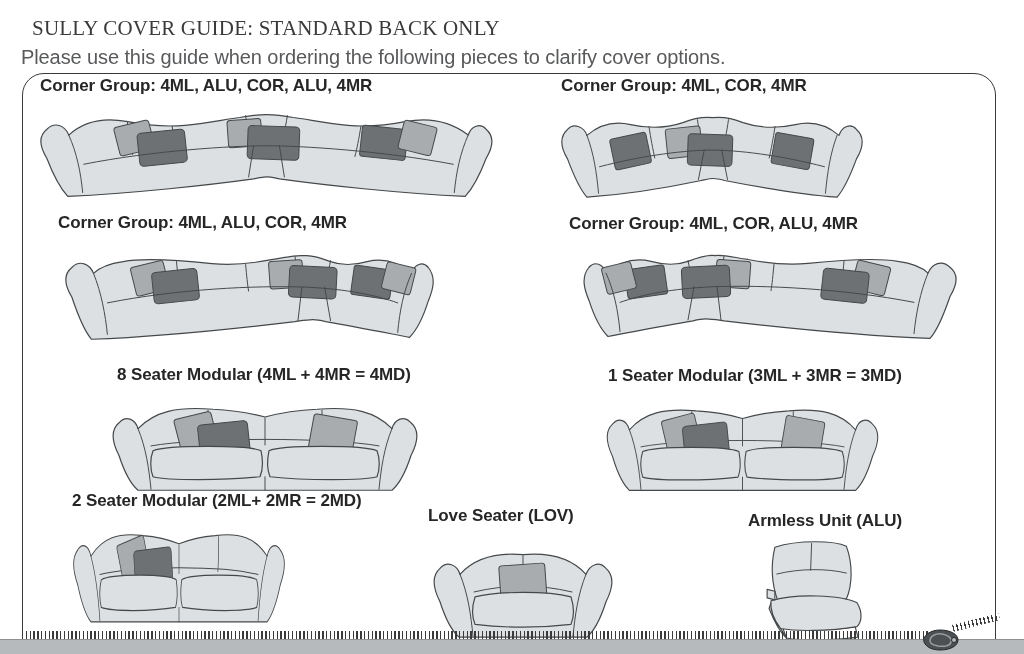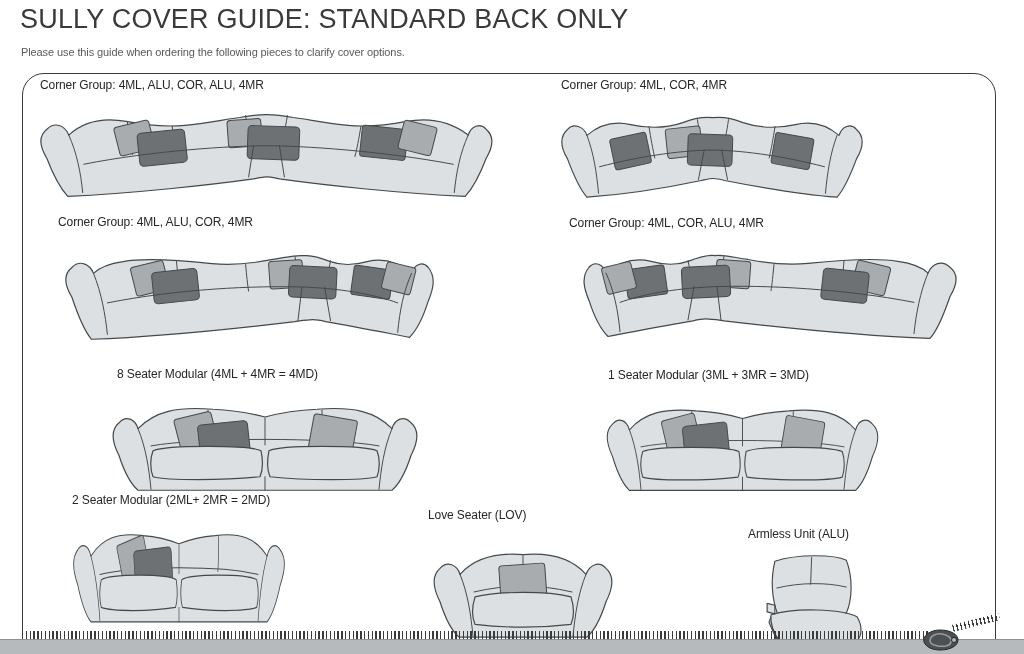--- a/index.html
+++ b/index.html
@@ -6,47 +6,47 @@
     --body:#dde0e2; --pillow-dark:#6e7173; --pillow-mid:#a8acaf;
     --outline:#45484a; --border:#3a3a3a; --tape:#b7babc;
     --title:#3a3a3a; --subtitle:#58595b;
   }
   html,body{margin:0;padding:0;}
   body{
     width:1024px;height:654px;position:relative;overflow:hidden;
     background:#ffffff;font-family:"Liberation Sans",sans-serif;
   }
   .page-title{
-    position:absolute;left:20px;top:4px;margin:0;
-    font-size:27px;font-weight:300;letter-spacing:.2px;color:var(--title);
+    position:absolute;left:20px;top:4px;margin:12px;
+    font-size:21px;font-weight:300;letter-spacing:.2px;color:var(--title);font-family:Liberation Serif, serif;
   }
   .page-subtitle{
     position:absolute;left:21px;top:46px;margin:0;
-    font-size:11px;font-weight:400;color:var(--subtitle);letter-spacing:-.1px;
+    font-size:20px;font-weight:400;color:var(--subtitle);letter-spacing:-.1px;
   }
   .guide-box{
     position:absolute;left:22px;top:73px;width:972px;height:610px;
     border:1.6px solid var(--border);border-radius:22px;background:transparent;
   }
   .fig{position:absolute;}
   .fig-label{
-    font-size:12px;font-weight:normal;color:#262626;letter-spacing:-.1px;
+    font-size:17px;font-weight:bold;color:#262626;letter-spacing:-.1px;
     line-height:13px;white-space:nowrap;
   }
   .art{position:absolute;display:block;}
   .art *{vector-effect:non-scaling-stroke;}
   #f1{left:40px;top:79px}  #f1 .art{left:-7px;top:21px;width:467px;height:112px}
   #f2{left:561px;top:79px} #f2 .art{left:-9px;top:23px;width:320px;height:103px}
   #f3{left:58px;top:216px} #f3 .art{left:0px;top:22px;width:395px;height:118px}
   #f4{left:569px;top:217px}#f4 .art{left:-5px;top:21px;width:400px;height:117px;transform:scaleX(-1)}
   #f5{left:117px;top:368px}#f5 .art{left:-12px;top:22px;width:320px;height:106px}
   #f6{left:608px;top:369px}#f6 .art{left:-8px;top:23px;width:285px;height:104px}
   #f7{left:72px;top:494px} #f7 .art{left:-4px;top:21px;width:222px;height:113px}
   #f8{left:428px;top:509px}#f8 .art{left:0px;top:26px;width:190px;height:108px}
-  #f9{left:748px;top:528px}#f9 .art{left:-6px;top:18px;width:145px;height:107px}
+  #f9{left:748px;top:514px}#f9 .art{left:-6px;top:18px;width:145px;height:107px}
 
   
   .bd{fill:var(--body);stroke:var(--outline);stroke-width:1.2;stroke-linejoin:round}
   .ln{fill:none;stroke:var(--outline);stroke-width:1;stroke-linecap:round}
   .pd{fill:var(--pillow-dark);stroke:var(--outline);stroke-width:1}
   .pm{fill:var(--pillow-mid);stroke:var(--outline);stroke-width:1}
   .wt{fill:#ffffff;stroke:var(--outline);stroke-width:1.2;stroke-linejoin:round}
 
   
   .zip-teeth{

